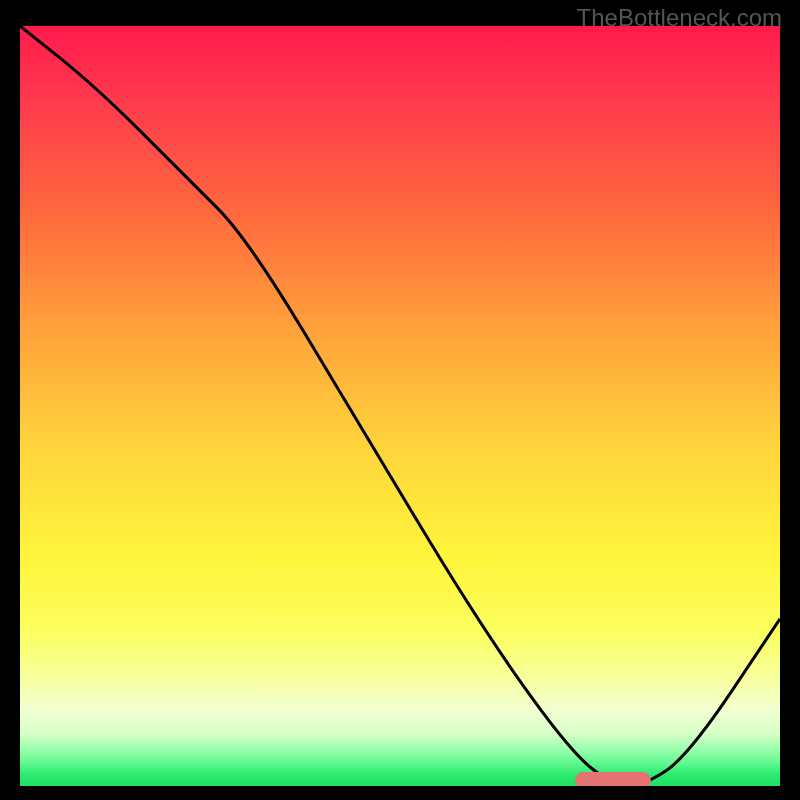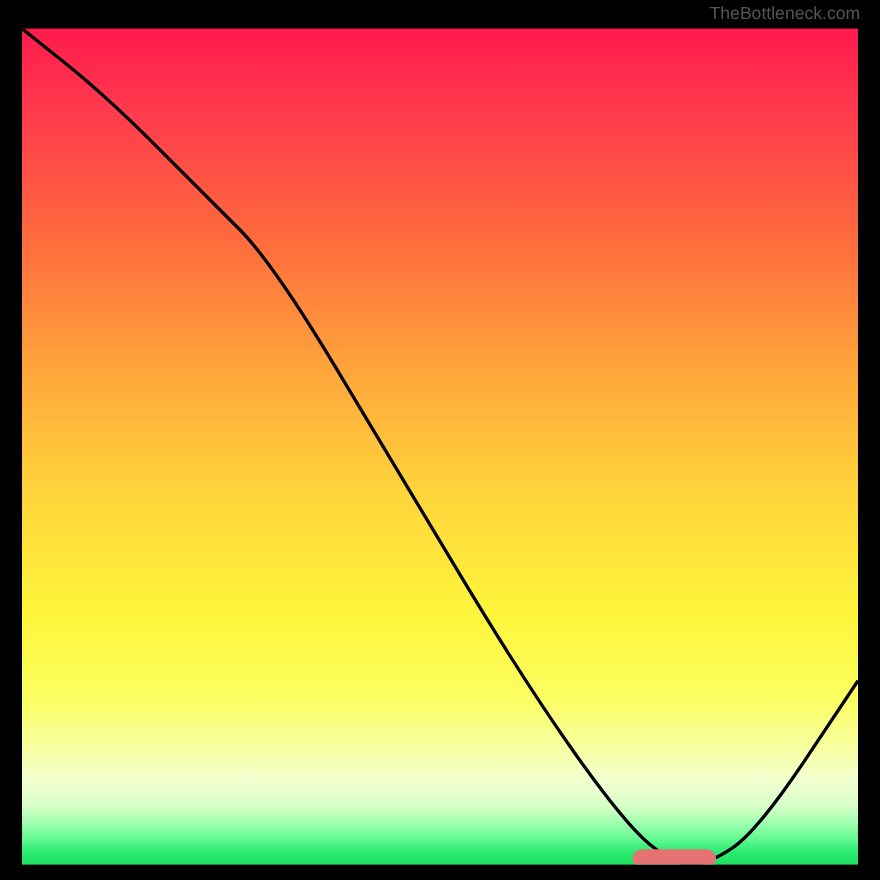--- a/index.html
+++ b/index.html
@@ -9,21 +9,21 @@
     height: 800px;
     background: #000;
     position: relative;
     font-family: Arial, sans-serif;
   }
   .watermark {
     position: absolute;
     top: 4px;
     right: 18px;
     color: #555;
-    font-size: 16px;
+    font-size: 24px;
     font-weight: 500;
     z-index: 10;
   }
   .plot-area {
     position: absolute;
     left: 20px;
     top: 26px;
     width: 760px;
     height: 760px;
     background: linear-gradient(to bottom,

